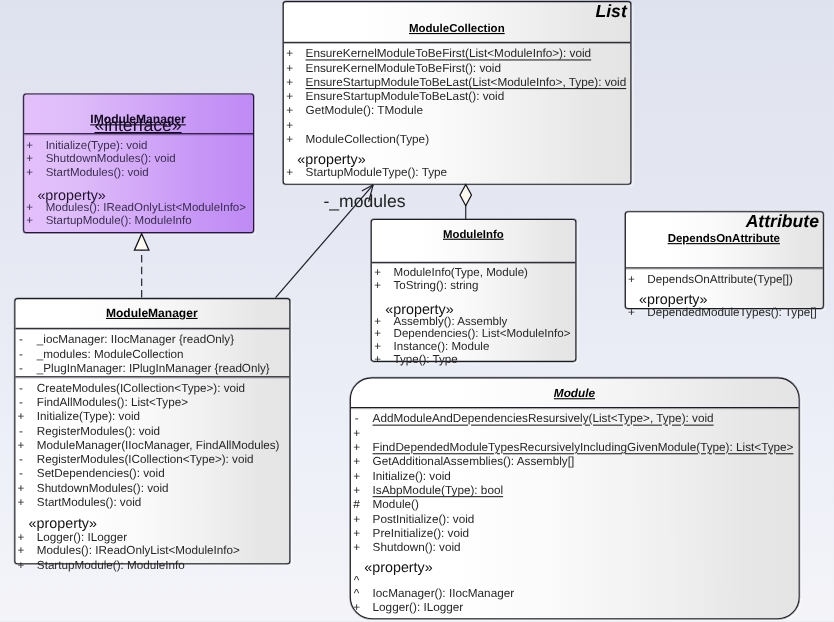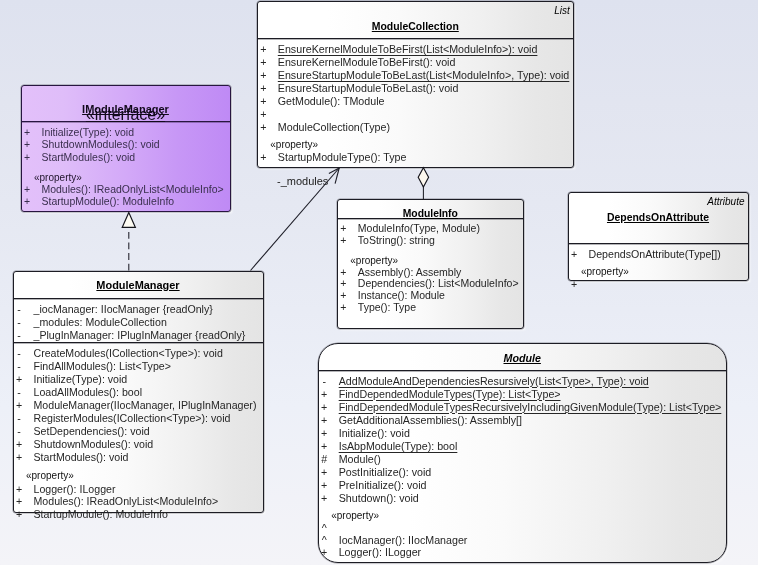--- a/index.html
+++ b/index.html
@@ -11,36 +11,36 @@
   .cls{position:absolute;box-sizing:border-box;border:1px solid #1c1c24;border-radius:3px;
        background:linear-gradient(90deg,#ffffff 0%,#ffffff 22%,#fafafa 45%,#f0f0f0 70%,#e7e7e7 88%,#e4e4e4 100%);
        box-shadow:0 0 0 0.5px rgba(35,35,45,0.45), 1.5px 1.5px 0 -0.5px rgba(255,255,255,0.42), 2.5px 2.5px 1.5px -1px rgba(255,255,255,0.3);}
   .cls.iface{background:linear-gradient(90deg,#e3c0fa 0%,#dfbdf9 20%,#d3a9f8 50%,#c797f6 75%,#bf8af5 100%);
              border-color:#281640;}
   .cls.iface .sep{border-top-color:#281640;box-shadow:0 1px 0 rgba(45,25,65,0.35);}
   .cls.iface .row{color:#3a2f4e;}
   .cls.iface .plabel{color:#20142c;}
   .cls.iface .stereo,.cls.iface .cname{color:#120a1c;}
   .hdr{position:relative;}
-  .corner{position:absolute;left:0;right:3px;top:3.2px;height:12px;text-align:right;font-style:italic;font-weight:normal;font-size:10px;color:#000;line-height:12px;}
+  .corner{position:absolute;left:0;right:3px;top:3.2px;height:12px;text-align:right;font-style:italic;font-weight:bold;font-size:16px;color:#000;line-height:12px;}
   .stereo{position:absolute;left:0;right:0;top:23px;height:12px;text-align:center;font-size:16px;color:#151515;line-height:12px;text-decoration:underline;}
   .cname{position:absolute;left:0;right:0;top:19px;height:12px;text-align:center;font-weight:bold;font-size:var(--nfs,10.5px);color:#000;line-height:12px;text-decoration:underline;}
   .hdr.one .cname{top:7.5px;}
   .hdr.stereo-hdr .cname{top:17px;}
   .cname.it{font-style:italic;}
   .sep{height:0;border-top:1px solid #1c1c24;box-shadow:0 1px 0 rgba(40,40,50,0.35);}
   .sec{position:relative;padding-top:var(--pt,4px);}
   .row{position:relative;height:var(--rh,12.5px);line-height:var(--rh,12.5px);font-size:var(--fs,10.65px);color:#262626;white-space:nowrap;}
   .row.prow{height:var(--rhp,12px);line-height:var(--rhp,12px);}
   .vis{position:absolute;left:-1px;width:13px;text-align:center;}
   .mtext{position:absolute;left:20px;}
   .u .mtext{text-decoration:underline;text-underline-offset:1.5px;text-decoration-thickness:0.8px;}
-  .plabel{margin-top:var(--pg,6px);height:var(--rh,12.5px);line-height:var(--rh,12.5px);font-size:10px;color:#111;padding-left:12.5px;}
+  .plabel{margin-top:var(--pg,6px);height:var(--rh,12.5px);line-height:var(--rh,12.5px);font-size:13px;color:#111;padding-left:12.5px;}
   svg.links{position:absolute;left:0;top:0;width:758px;height:565px;overflow:visible;}
-  .edge-label{position:absolute;font-size:11px;color:#222;white-space:nowrap;}
+  .edge-label{position:absolute;font-size:16px;color:#222;white-space:nowrap;margin-left:17px;}
 </style>
 </head>
 <body>
 
 <div id="canvas">
 <div class="cls" id="box-modulecollection" style="left:256.8px;top:1px;width:317px;height:166.5px;--rh:12.9px;--rhp:11.8px;--pt:4.1px;--pg:5.1px;--fs:10.7px;--nfs:10.45px;">
   <div class="hdr" style="height:36.3px;">
     <div class="corner">List</div>
     <div class="cname">ModuleCollection</div>
   </div>
@@ -138,25 +138,25 @@
     <div class="row">
           <span class="vis">-</span>
           <span class="mtext">FindAllModules(): List&lt;Type&gt;</span>
         </div>
     <div class="row">
           <span class="vis">+</span>
           <span class="mtext">Initialize(Type): void</span>
         </div>
     <div class="row">
           <span class="vis">-</span>
-          <span class="mtext">LoadAllModules(): bool</span>
-        </div>
-    <div class="row">
-          <span class="vis">+</span>
-          <span class="mtext">ModuleManager(IIocManager, IPlugInManager)</span>
+          <span class="mtext">RegisterModules(): void</span>
+        </div>
+    <div class="row">
+          <span class="vis">+</span>
+          <span class="mtext">ModuleManager(IIocManager, FindAllModules)</span>
         </div>
     <div class="row">
           <span class="vis">-</span>
           <span class="mtext">RegisterModules(ICollection&lt;Type&gt;): void</span>
         </div>
     <div class="row">
           <span class="vis">-</span>
           <span class="mtext">SetDependencies(): void</span>
         </div>
     <div class="row">
@@ -176,21 +176,21 @@
           <span class="vis">+</span>
           <span class="mtext">Modules(): IReadOnlyList&lt;ModuleInfo&gt;</span>
         </div>
     <div class="row prow">
           <span class="vis">+</span>
           <span class="mtext">StartupModule(): ModuleInfo</span>
         </div>
   </div>
 </div>
 <div class="cls" id="box-moduleinfo" style="left:336.8px;top:199px;width:187px;height:130px;--rh:12.2px;--rhp:11.65px;--pt:2.7px;--pg:8.6px;--fs:10.52px;--nfs:10.35px;">
-  <div class="hdr one" style="height:18px;">
+  <div class="hdr one" style="height:38px;">
     <div class="cname">ModuleInfo</div>
   </div>
   <div class="sep"></div>
   <div class="sec">
     <div class="row">
           <span class="vis">+</span>
           <span class="mtext">ModuleInfo(Type, Module)</span>
         </div>
     <div class="row">
           <span class="vis">+</span>
@@ -222,36 +222,36 @@
   </div>
   <div class="sep"></div>
   <div class="sec">
     <div class="row">
           <span class="vis">+</span>
           <span class="mtext">DependsOnAttribute(Type[])</span>
         </div>
     <div class="plabel">«property»</div>
     <div class="row prow">
           <span class="vis">+</span>
+          <span class="mtext">DependedModuleTypes(): Type[]</span>
         </div>
   </div>
 </div>
 <div class="cls" id="box-module" style="left:317.7px;top:343.2px;width:409px;height:220.3px;border-radius:20px;--rh:13.02px;--rhp:12.05px;--pt:3.3px;--pg:4.3px;--fs:10.68px;--nfs:10.7px;">
   <div class="hdr one" style="height:26.2px;">
     <div class="cname it">Module</div>
   </div>
   <div class="sep"></div>
   <div class="sec">
     <div class="row u">
           <span class="vis">-</span>
           <span class="mtext">AddModuleAndDependenciesResursively(List&lt;Type&gt;, Type): void</span>
         </div>
     <div class="row u">
           <span class="vis">+</span>
-          <span class="mtext">FindDependedModuleTypes(Type): List&lt;Type&gt;</span>
         </div>
     <div class="row u">
           <span class="vis">+</span>
           <span class="mtext">FindDependedModuleTypesRecursivelyIncludingGivenModule(Type): List&lt;Type&gt;</span>
         </div>
     <div class="row">
           <span class="vis">+</span>
           <span class="mtext">GetAdditionalAssemblies(): Assembly[]</span>
         </div>
     <div class="row">

